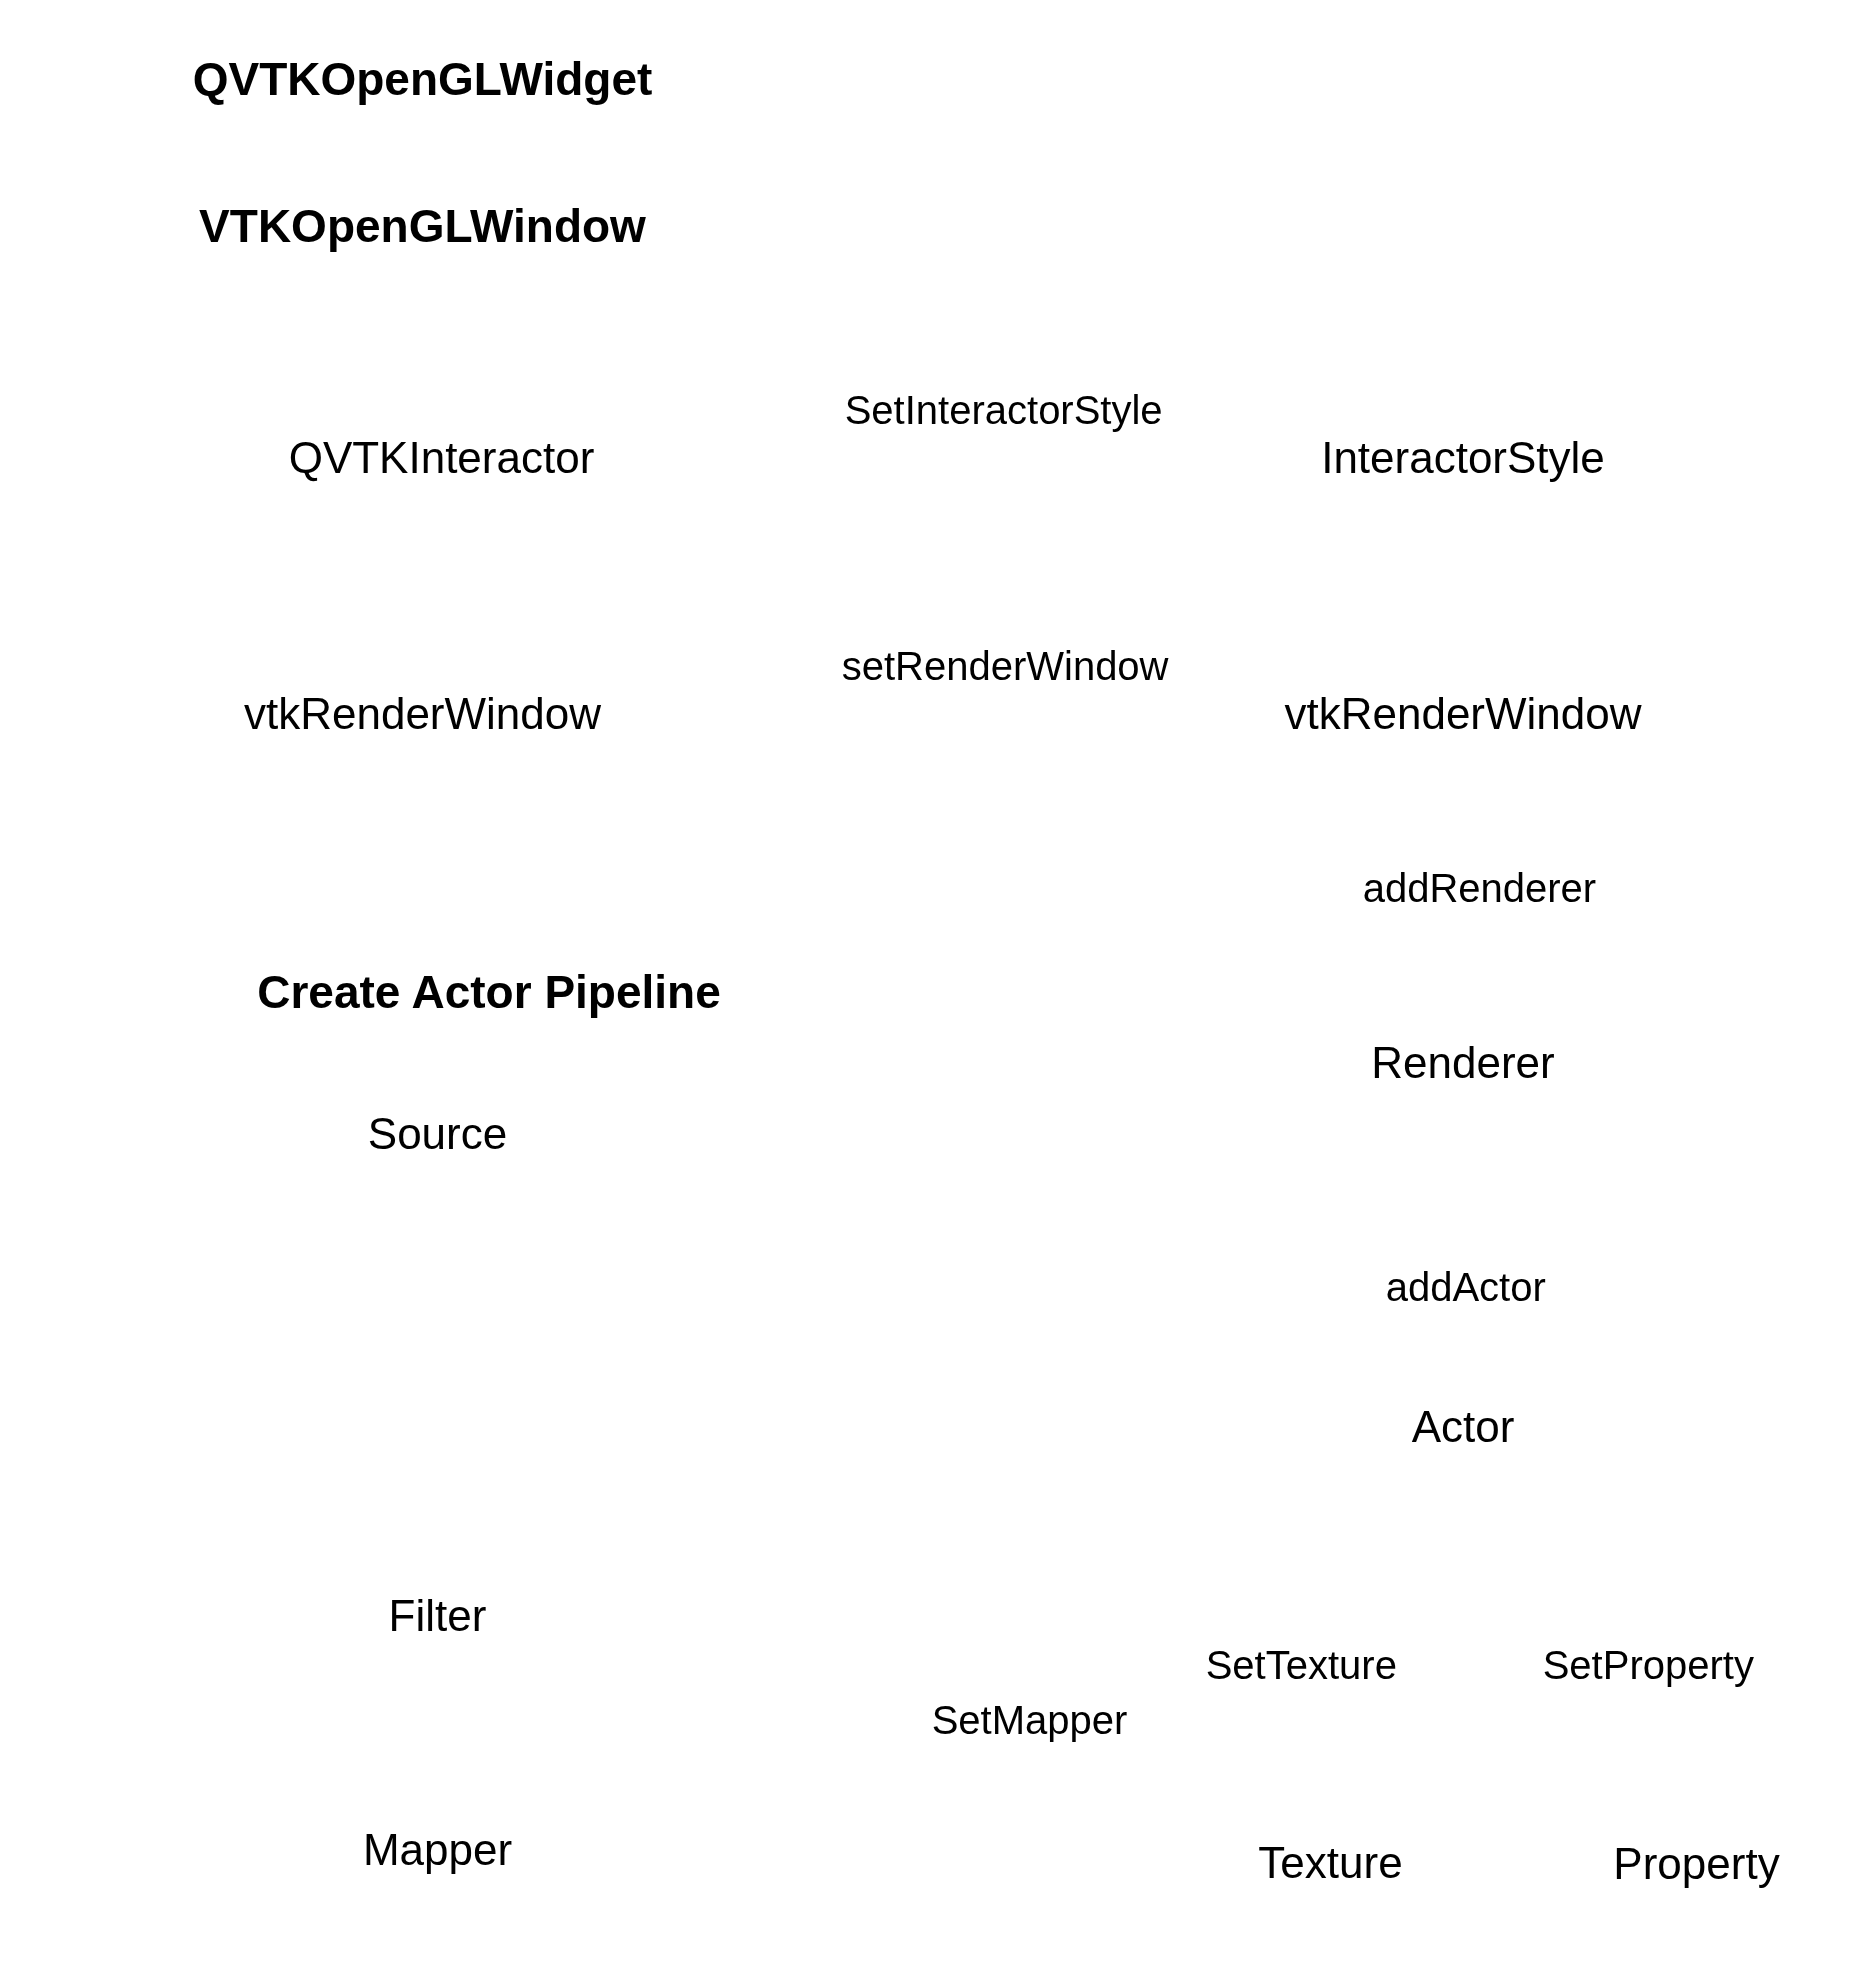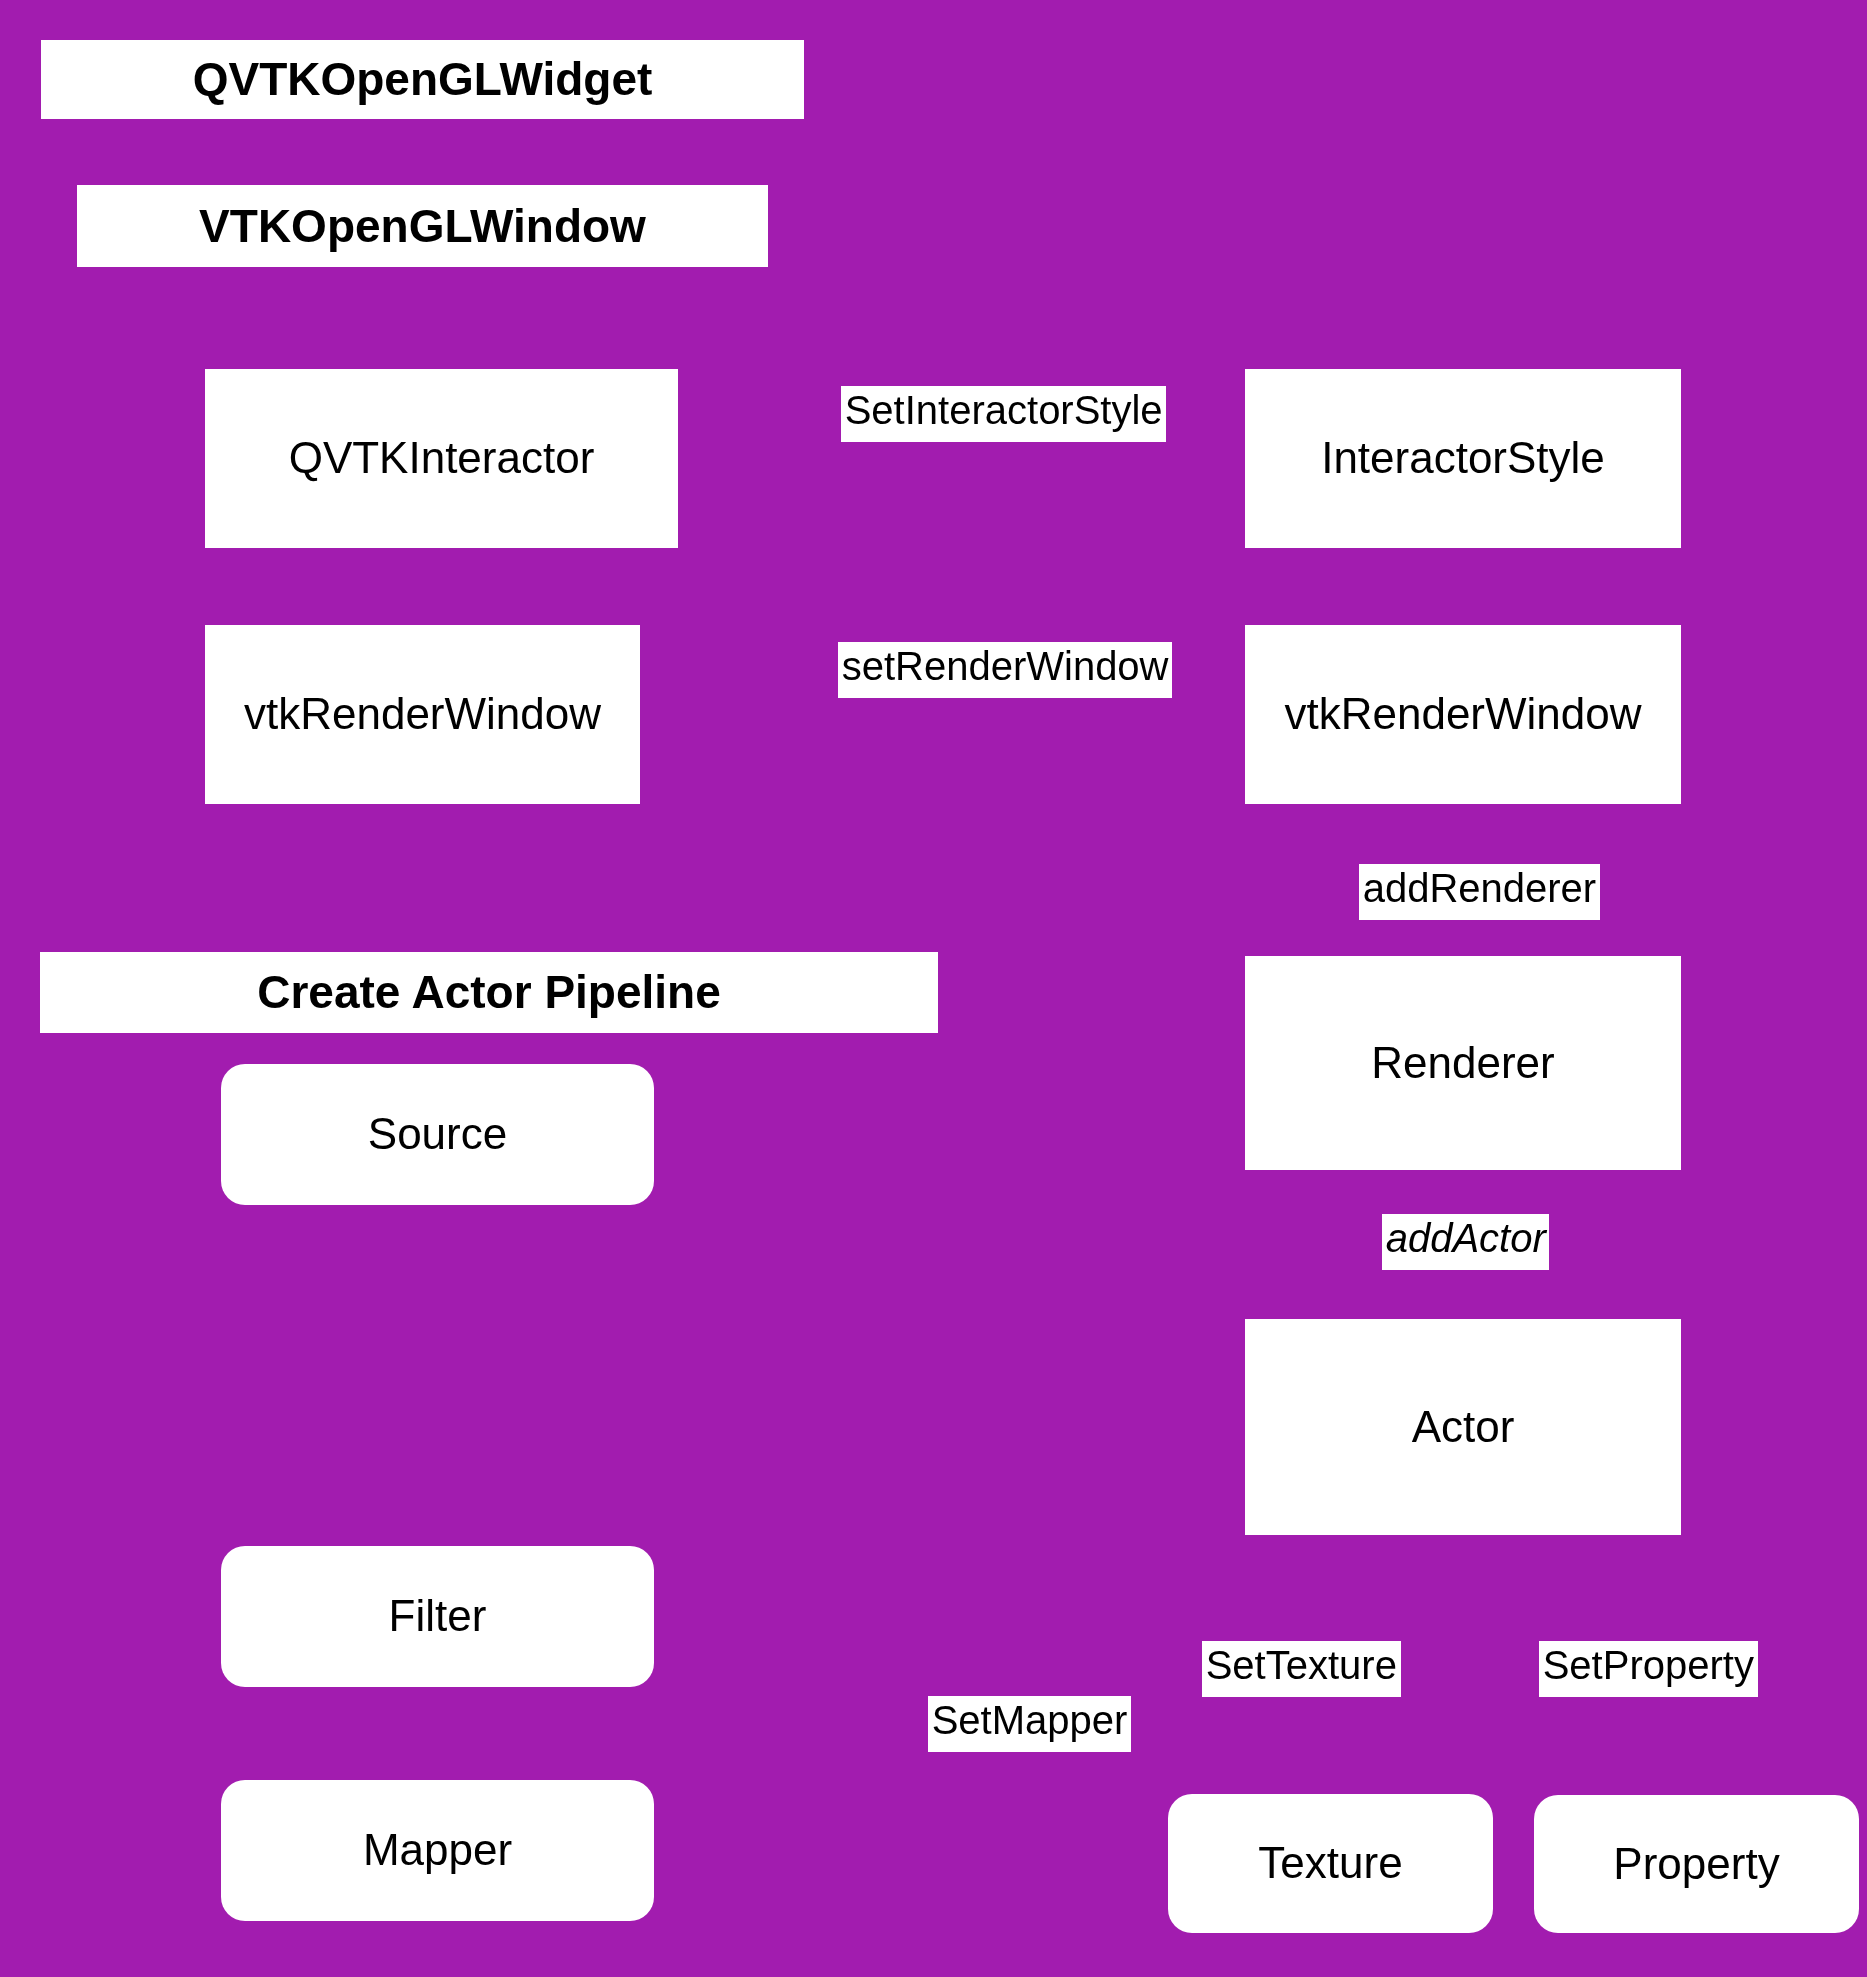--- a/index.html
+++ b/index.html
@@ -4,21 +4,21 @@
 <style>
   html, body {
     margin: 0;
     padding: 0;
     background: #000000;
   }
   .canvas {
     position: relative;
     width: 1868px;
     height: 1977px;
-    background: #a21caf;
+    background: #ffffff;
     font-family: "Liberation Sans", sans-serif;
     color: #000000;
     overflow: hidden;
   }
   .box {
     position: absolute;
     background: #ffffff;
     color: #000000;
     display: flex;
     align-items: center;
@@ -64,21 +64,21 @@
   #reader-box   { left: 189px;  top: 1305px; width: 433px; height: 141px; }
   #filter-box   { left: 189px;  top: 1546px; width: 433px; height: 141px; }
   #mapper-box   { left: 189px;  top: 1780px; width: 433px; height: 141px; }
   #texture-box  { left: 1136px; top: 1794px; width: 325px; height: 139px; }
   #property-box { left: 1502px; top: 1795px; width: 325px; height: 138px; }
 
   
   #set-interactor-style { left: 841px;  top: 386px;  }
   #set-render-window    { left: 838px;  top: 642px; text-align: right;  }
   #add-renderer         { left: 1359px; top: 864px;  }
-  #add-actor            { left: 1382px; top: 1214px; font-style: italic; }
+  #add-actor            { left: 1382px; top: 1263px; }
   #set-mapper           { left: 928px; top: 1696px; }
   #set-texture          { left: 1202px; top: 1641px; }
   #set-property         { left: 1539px; top: 1641px; }
 </style>
 </head>
 <body>
 
 <div class="canvas">
 
   <div class="box header" id="qvtk-opengl-widget">QVTKOpenGLWidget</div>

